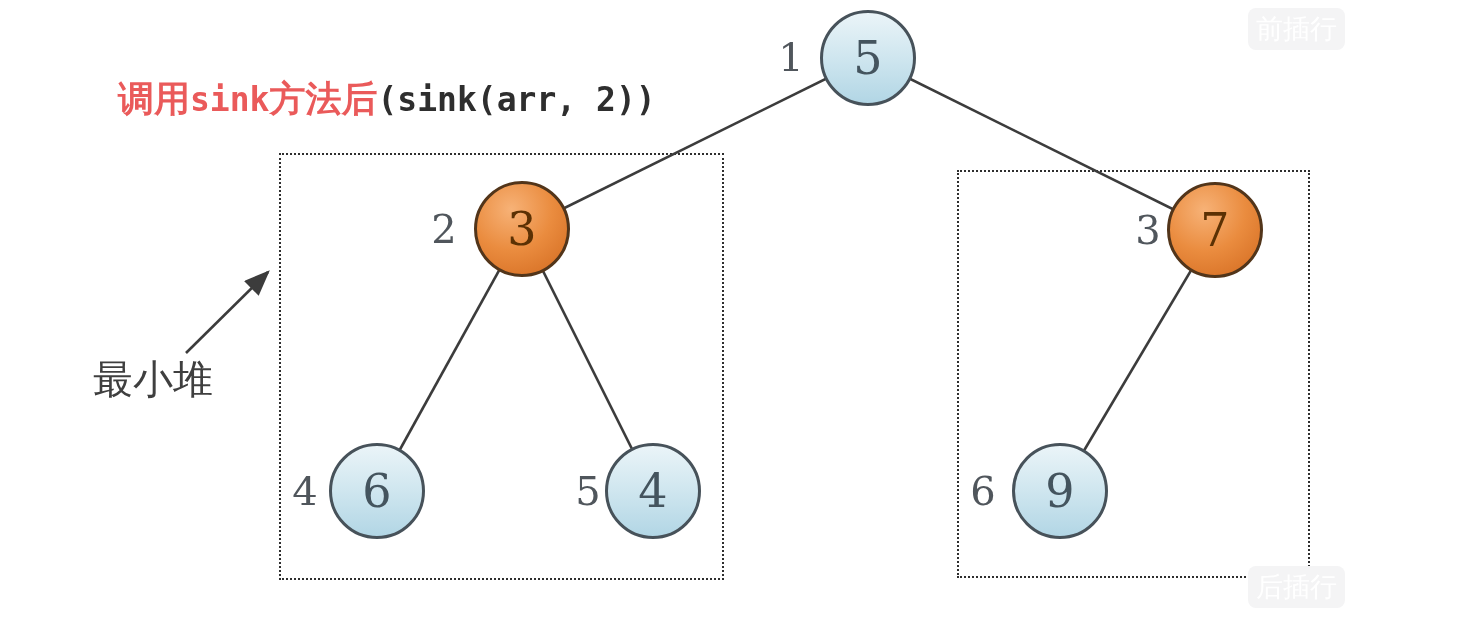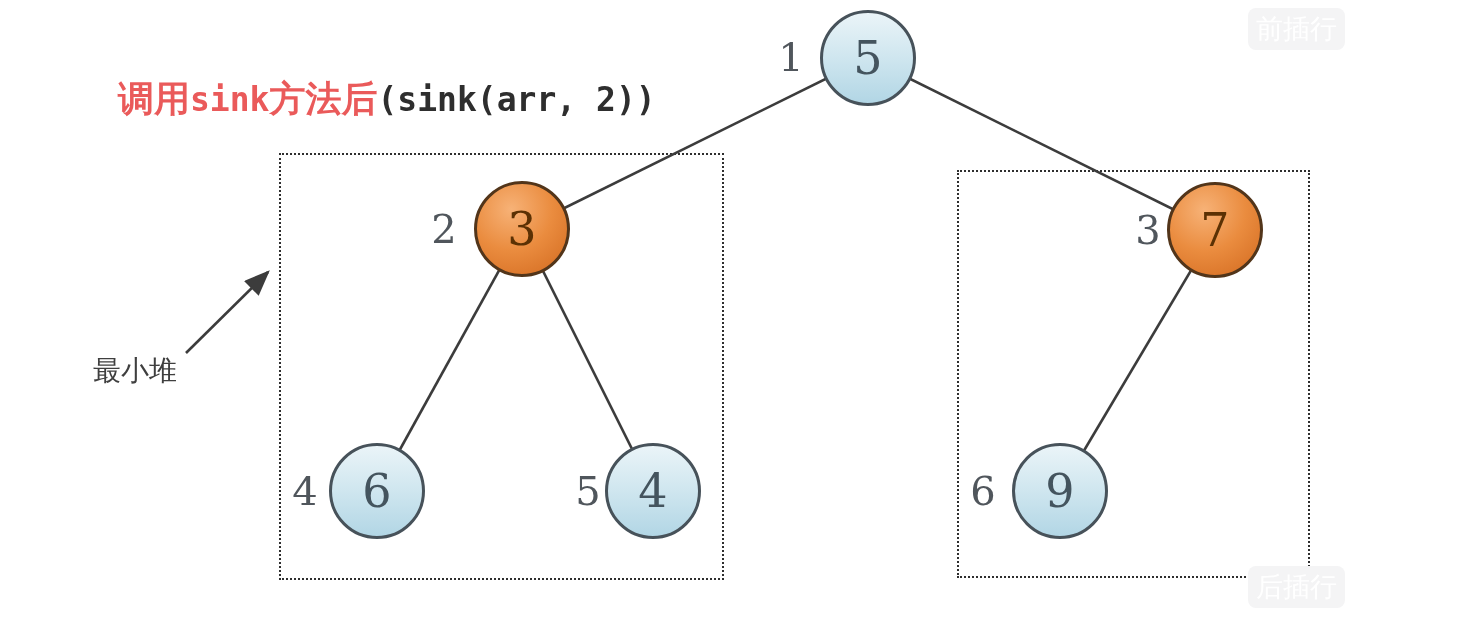--- a/index.html
+++ b/index.html
@@ -33,21 +33,21 @@
     font-family:"DejaVu Serif","Liberation Serif",serif;font-size:40px;color:#50565c;z-index:3;
   }
   
   .title{position:absolute;left:118px;top:48px;z-index:4;white-space:nowrap;margin-top:27px;}
   .title .cn{font-family:"Liberation Serif",serif;font-weight:700;font-size:36px;color:#ea5a5a;}
   .title .code-red{font-family:"DejaVu Sans Mono","Liberation Mono",monospace;font-weight:600;font-size:33px;color:#ea5a5a;}
   .title .code-dark{font-family:"DejaVu Sans Mono","Liberation Mono",monospace;font-weight:600;font-size:33px;color:#2e2e2e;}
   
   .annotation{
     position:absolute;left:93px;top:352px;z-index:4;
-    font-family:"Liberation Serif",serif;font-size:28px;color:#3f3f3f;white-space:nowrap;
+    font-family:"Liberation Serif",serif;font-size:40px;color:#3f3f3f;white-space:nowrap;
   }
   
   .badge{
     position:absolute;width:97px;height:42px;border-radius:8px;background:#f4f4f5;
     color:#ffffff;font-size:27px;line-height:42px;text-align:center;z-index:5;
     font-family:"Liberation Sans",sans-serif;
   }
   .badge-top{left:1248px;top:8px;}
   .badge-bottom{left:1248px;top:566px;}
 </style>

